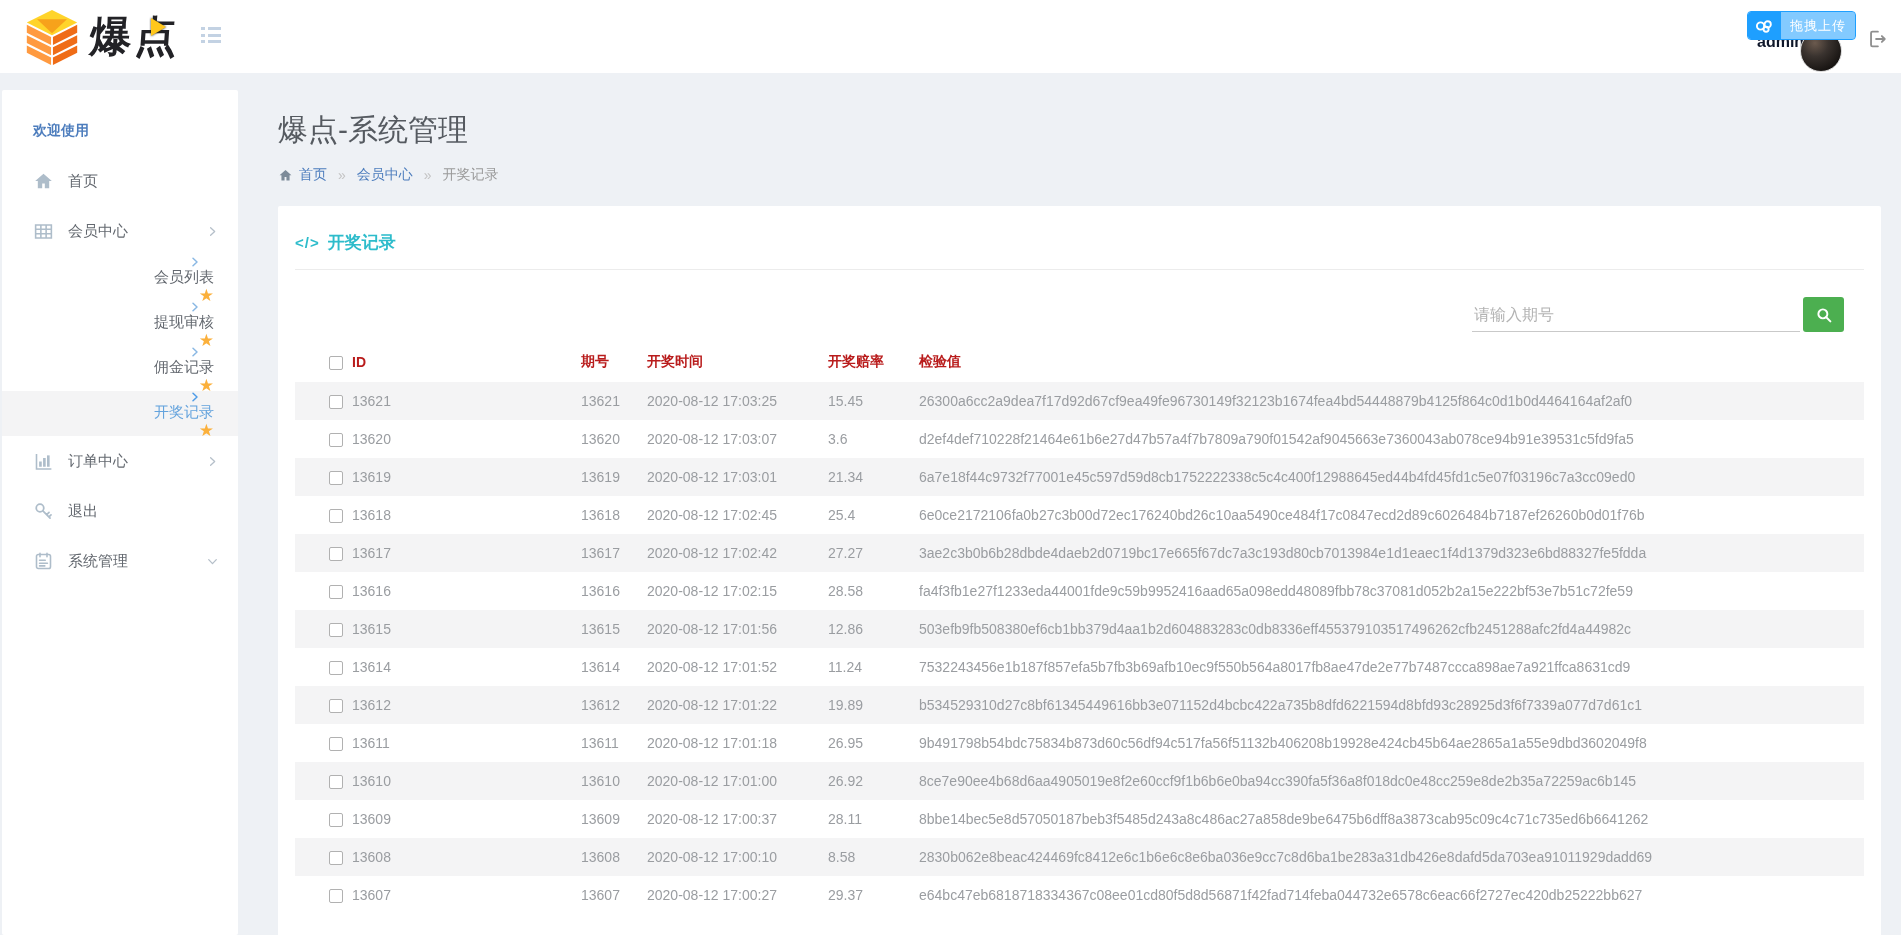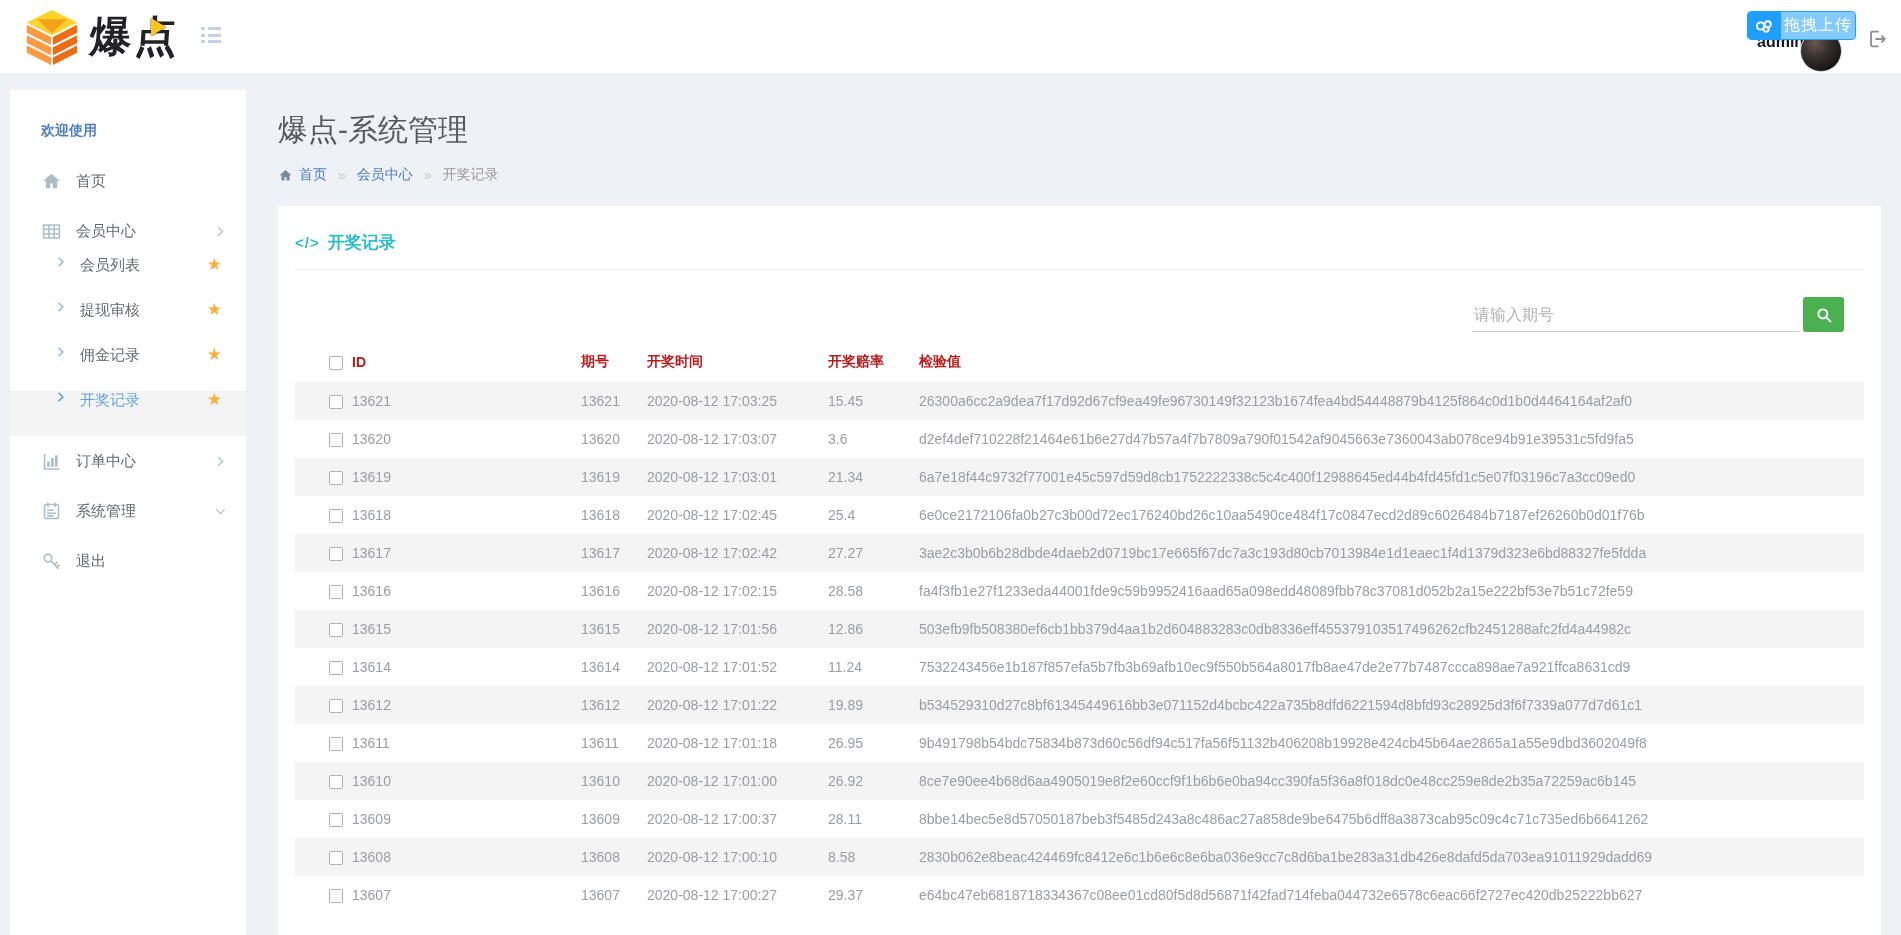--- a/index.html
+++ b/index.html
@@ -20,35 +20,35 @@
   .menu-toggle .trow .dot { width:4px; height:3px; background:#c3d2e3; margin-right:3px; }
   .menu-toggle .trow .bar { flex:1; height:3px; background:#c3d2e3; }
   .username { position:absolute; left:1757px; top:33px; color:#0f172a; font-size:16px;
     font-weight:bold; z-index:1; }
   .avatar { position:absolute; left:1800px; top:30px; width:42px; height:42px; border-radius:50%;
     z-index:2; background:radial-gradient(circle at 35% 30%, #6b5a4e 0%, #3a332f 35%, #14110f 80%);
     border:1px solid #d8d8d8; }
   .upload-badge { position:absolute; left:1747px; top:11px; height:29px; display:flex; z-index:3;
     border:1px solid #1e9fff; border-radius:4px; overflow:hidden; cursor:pointer; background:#fff; }
   .upload-badge .cloud-cell { width:33px; background:#1e9fff; display:flex; align-items:center; justify-content:center; }
-  .upload-badge .text-cell { width:74px; background:rgba(30,159,255,0.55); color:#fff; font-size:16px;
+  .upload-badge .text-cell { width:74px; background:rgba(30,159,255,0.55); color:#fff; font-size:13px;
     display:flex; align-items:center; justify-content:center; letter-spacing:1px; }
   .logout-btn { position:absolute; left:1866px; top:28px; width:22px; height:22px; cursor:pointer; }
 
   
-  .sidebar { position:absolute; left:10px; top:90px; width:236px; height:845px; background:#fff;
+  .sidebar { position:absolute; left:2px; top:90px; width:236px; height:845px; background:#fff;
     border-radius:2px; z-index:5; }
   .welcome { padding:32px 0 0 31px; color:#4d7dbd; font-size:14px; font-weight:bold; }
   .nav { margin-top:16px; }
   .nav-item { height:50px; display:flex; align-items:center; padding:0 19px 0 31px;
     color:#63686f; font-size:15px; cursor:pointer; }
   .nav-item .nicon { width:21px; height:21px; margin-right:14px; color:#aebdca; flex:0 0 auto; }
   .nav-item .chev { margin-left:auto; width:13px; height:13px; color:#b5bfc9; }
-  .sub-item { height:45px; display:flex; align-items:flex-start; padding:0 24px 0 45px;
-    color:#63686f; font-size:15px; cursor:pointer; }
+  .sub-item { height:45px; display:flex; align-items:flex-end; padding:0 24px 0 45px;
+    color:#63686f; font-size:15px; cursor:pointer;flex-direction:column; }
   .sub-item .sarrow { width:12px; height:12px; color:#8ab8e4; margin-right:13px; flex:0 0 auto; }
   .sub-item .star { margin-left:auto; color:#fbb03b; font-size:17px; line-height:1; cursor:pointer; }
   .sub-item.active { background:#f4f4f5; color:#64a3dd; }
   .sub-item.active .sarrow { color:#4f9ce8; }
 
   
   .main { position:absolute; left:278px; top:90px; width:1603px; }
   .page-title { margin-top:20px; font-size:30px; color:#555a60; }
   .breadcrumb { margin-top:15px; display:flex; align-items:center; font-size:14px; color:#999; }
   .breadcrumb .bc-home-icon { width:15px; height:15px; color:#7d8b99; margin-right:6px; }
@@ -196,35 +196,35 @@
         <rect x="16" y="5" width="3" height="13" fill="currentColor"></rect>
       </svg>
       <span>订单中心</span>
       <svg class="chev" viewBox="0 0 24 24">
         <path d="M8.5 5 16 12l-7.5 7" fill="none" stroke="currentColor" stroke-width="2.4" stroke-linecap="round" stroke-linejoin="round"></path>
       </svg>
     </div>
 
     <div class="nav-item">
       <svg class="nicon" viewBox="0 0 24 24">
+        <circle cx="8" cy="8" r="4.3" fill="none" stroke="currentColor" stroke-width="2"></circle>
+        <path d="M11.3 11.3 19.5 19.5 M15.7 15.7l2.6-2.6 M18.2 18.2l2.4-2.4" fill="none" stroke="currentColor" stroke-width="2" stroke-linecap="round"></path>
+      </svg>
+      <span>退出</span>
+    </div>
+
+    <div class="nav-item">
+      <svg class="nicon" viewBox="0 0 24 24">
         <rect x="4" y="4" width="16" height="16" rx="2" fill="none" stroke="currentColor" stroke-width="1.8"></rect>
         <path d="M8 2.5v4 M16 2.5v4 M7.5 10.5H14 M7.5 14h9 M7.5 17h6" fill="none" stroke="currentColor" stroke-width="1.8" stroke-linecap="round"></path>
       </svg>
       <span>系统管理</span>
       <svg class="chev" viewBox="0 0 24 24">
         <path d="M5 8.5 12 16l7-7.5" fill="none" stroke="currentColor" stroke-width="2.4" stroke-linecap="round" stroke-linejoin="round"></path>
       </svg>
-    </div>
-
-    <div class="nav-item">
-      <svg class="nicon" viewBox="0 0 24 24">
-        <circle cx="8" cy="8" r="4.3" fill="none" stroke="currentColor" stroke-width="2"></circle>
-        <path d="M11.3 11.3 19.5 19.5 M15.7 15.7l2.6-2.6 M18.2 18.2l2.4-2.4" fill="none" stroke="currentColor" stroke-width="2" stroke-linecap="round"></path>
-      </svg>
-      <span>退出</span>
     </div>
 
   </div>
 </div>
 
 <div class="main">
   <div class="page-title">爆点-系统管理</div>
 
   <div class="breadcrumb">
     <svg class="bc-home-icon" viewBox="0 0 24 24">

